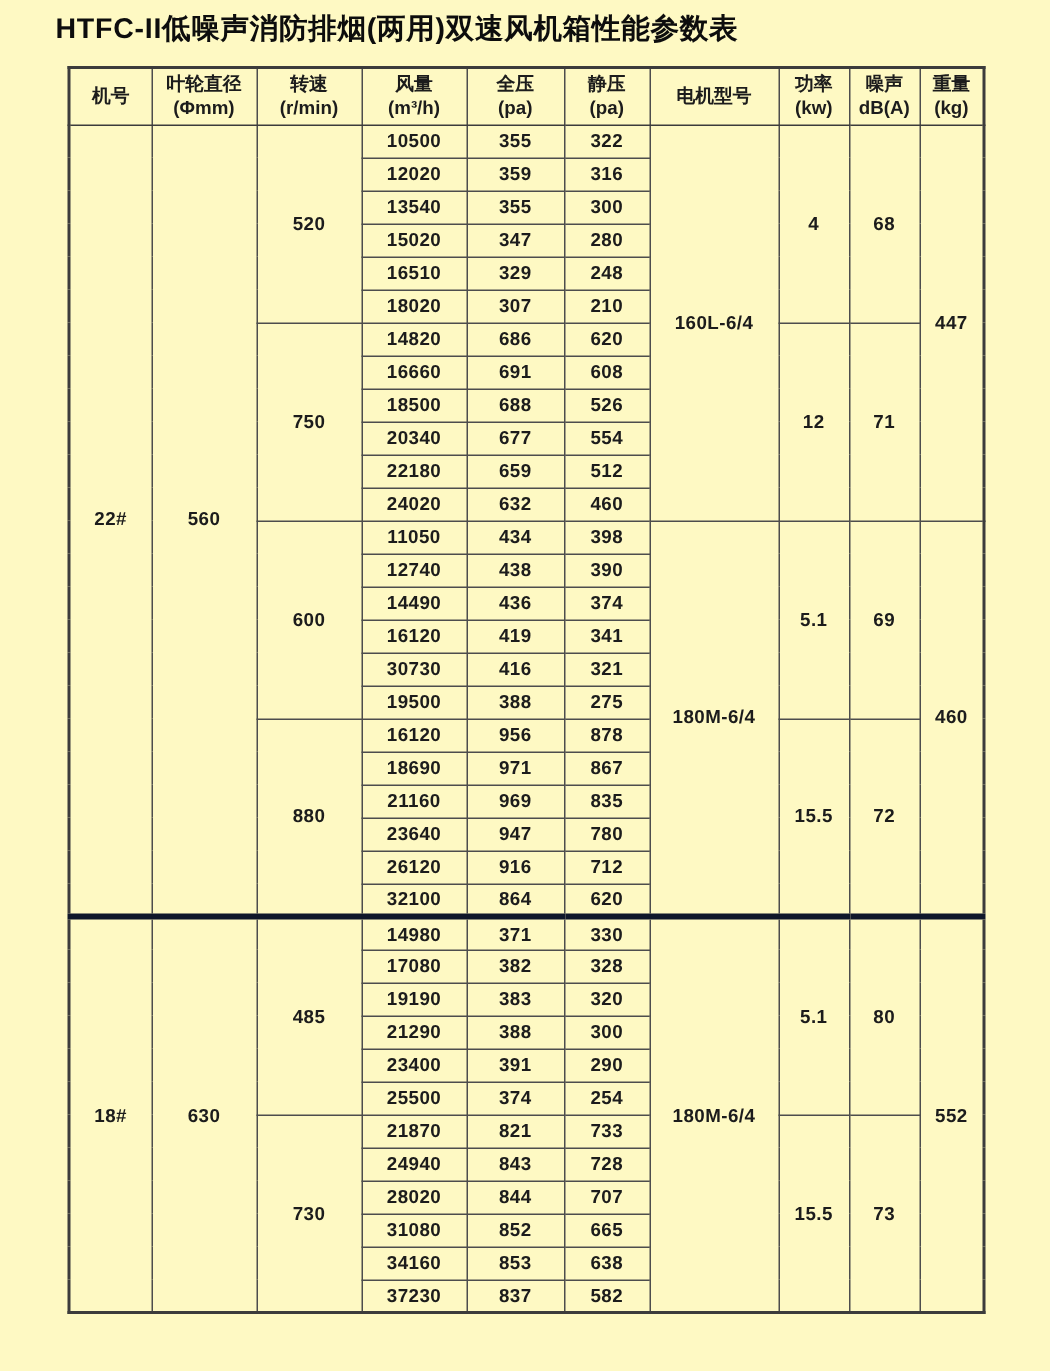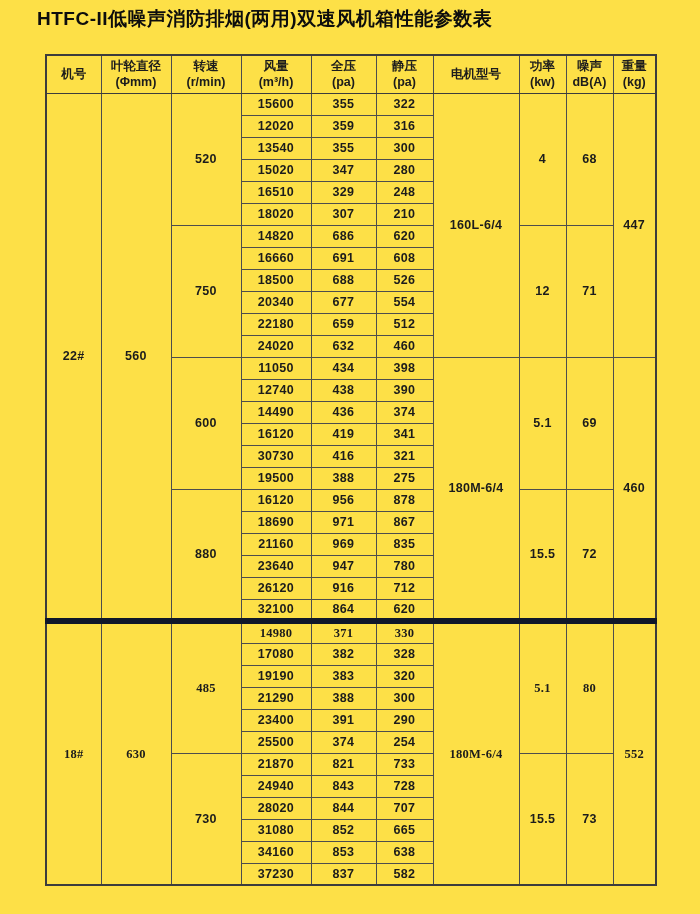--- a/index.html
+++ b/index.html
@@ -2,44 +2,44 @@
 <html><head>
 <meta charset="utf-8">
 <style>
   * { margin:0; padding:0; box-sizing:border-box; }
   html,body { background:#ffffff; }
   body {
     width:700px; height:914px;
     font-family:"Liberation Sans", sans-serif;
     color:#161616;
   }
-  .page { position:relative; width:700px; height:914px; background:#fde047; overflow:hidden; }
+  .page { position:relative; width:700px; height:914px; background:#fef9c3; overflow:hidden; }
   .title {
     position:absolute; left:37px; top:6px;
     font-size:19px; font-weight:bold; color:#0d0d0d;
     letter-spacing:0.5px; white-space:nowrap;
   }
   table.spec {
-    position:absolute; left:45px; top:54px; width:610px;
+    position:absolute; left:45px; top:44px; width:610px;
     border-collapse:collapse; table-layout:fixed;
     border:2px solid #3c3c3c;
   }
   .spec th, .spec td {
     border:1px solid #4d4d4d;
     text-align:center; vertical-align:middle;
     font-weight:bold; color:#1c1c1c;
     overflow:hidden; white-space:nowrap;
   }
   .spec thead th {
     height:37px; font-size:12.5px; line-height:1.3; padding:2px 0;
     border-bottom:1px solid #3c3c3c;
   }
   .spec td { height:22px; font-size:12.5px; letter-spacing:0.3px; }
   .spec td.motor-cell { font-size:12.5px; }
-  .spec tr.section-start td { border-top:6px solid #0f172a;font-family:Liberation Serif, serif; }
+  .spec tr.section-start td { border-top:4px solid #0f172a; }
   
   col.c0{width:55px} col.c1{width:70px} col.c2{width:70px} col.c3{width:70px}
   col.c4{width:65px} col.c5{width:57px} col.c6{width:86px} col.c7{width:47px}
   col.c8{width:47px} col.c9{width:43px}
 </style>
 </head>
 <body>
 
 <div class="page">
   <div class="title">HTFC-II低噪声消防排烟(两用)双速风机箱性能参数表</div>
@@ -97,21 +97,21 @@
             <div>重量</div>
             <div>(kg)</div>
           </th>
         </tr>
     </thead>
     <tbody id="body-rows">
         <tr>
           <td rowspan="24" class="section-cell">22#</td>
           <td rowspan="24" class="section-cell">560</td>
           <td rowspan="6" class="group-cell">520</td>
-          <td class="data-cell">15600</td>
+          <td class="data-cell">10500</td>
           <td class="data-cell">355</td>
           <td class="data-cell">322</td>
           <td rowspan="12" class="motor-cell">160L-6/4</td>
           <td rowspan="6" class="group-cell">4</td>
           <td rowspan="6" class="group-cell">68</td>
           <td rowspan="12" class="motor-cell">447</td>
         </tr>
         <tr>
           <td class="data-cell">12020</td>
           <td class="data-cell">359</td>

